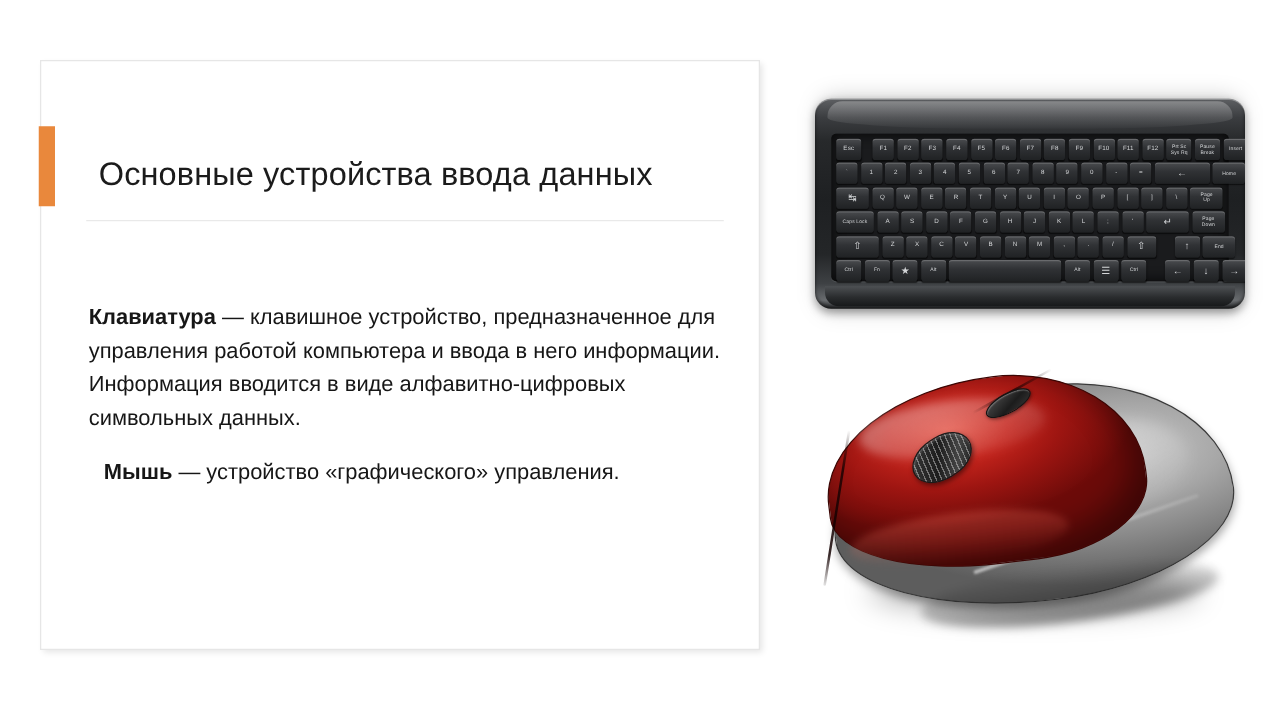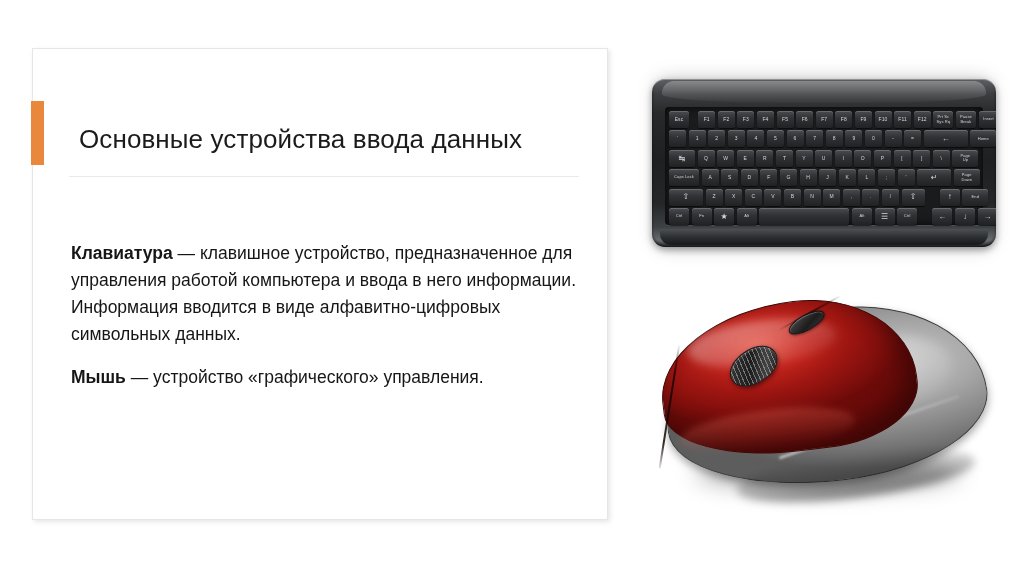--- a/index.html
+++ b/index.html
@@ -67,21 +67,21 @@
 
   .body-para {
     position: absolute;
     left: 38px;
     width: 510px;
     font-size: 17.5px;
     line-height: 27px;
     color: #161616;
   }
   #para-keyboard { top: 151px; margin-top: 40px; }
-  #para-mouse    { top: 297px; }
+  #para-mouse    { top: 297px; margin-left: 12px; }
 
   .lead { font-weight: bold; }
 
   
   #keyboard-figure {
     position: absolute;
     left: 648px;
     top: 58px;
     width: 352px;
     height: 196px;

